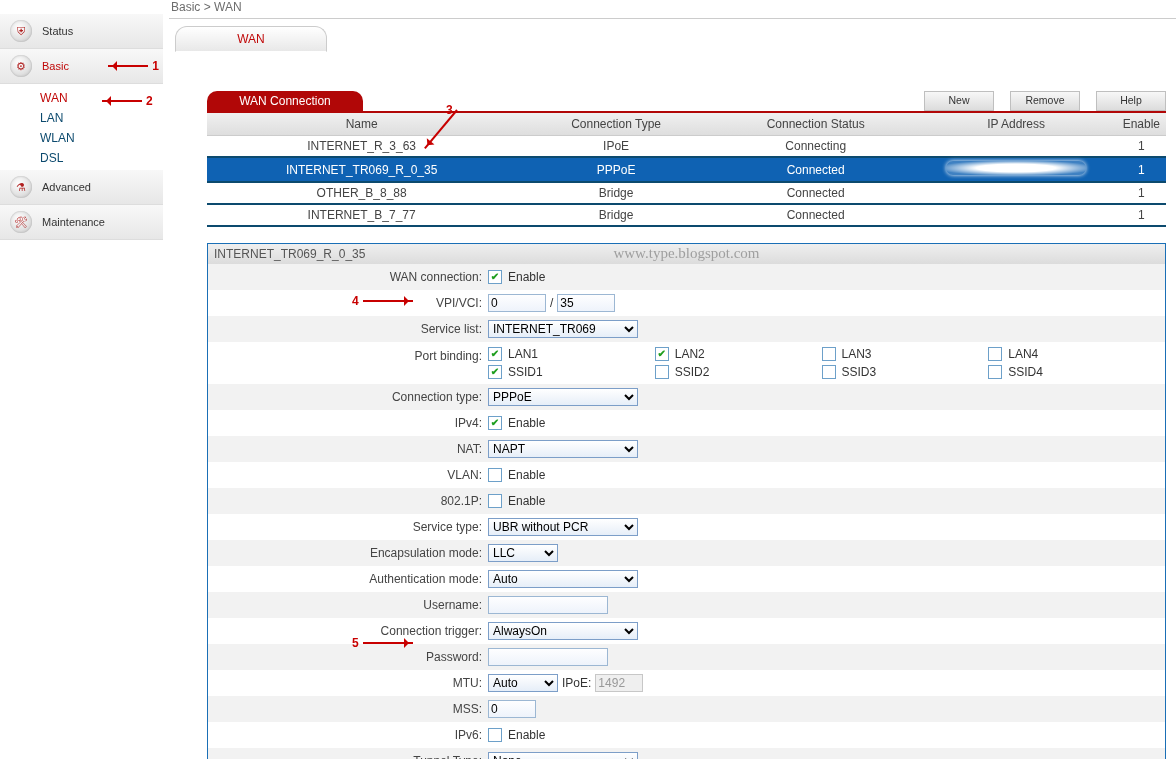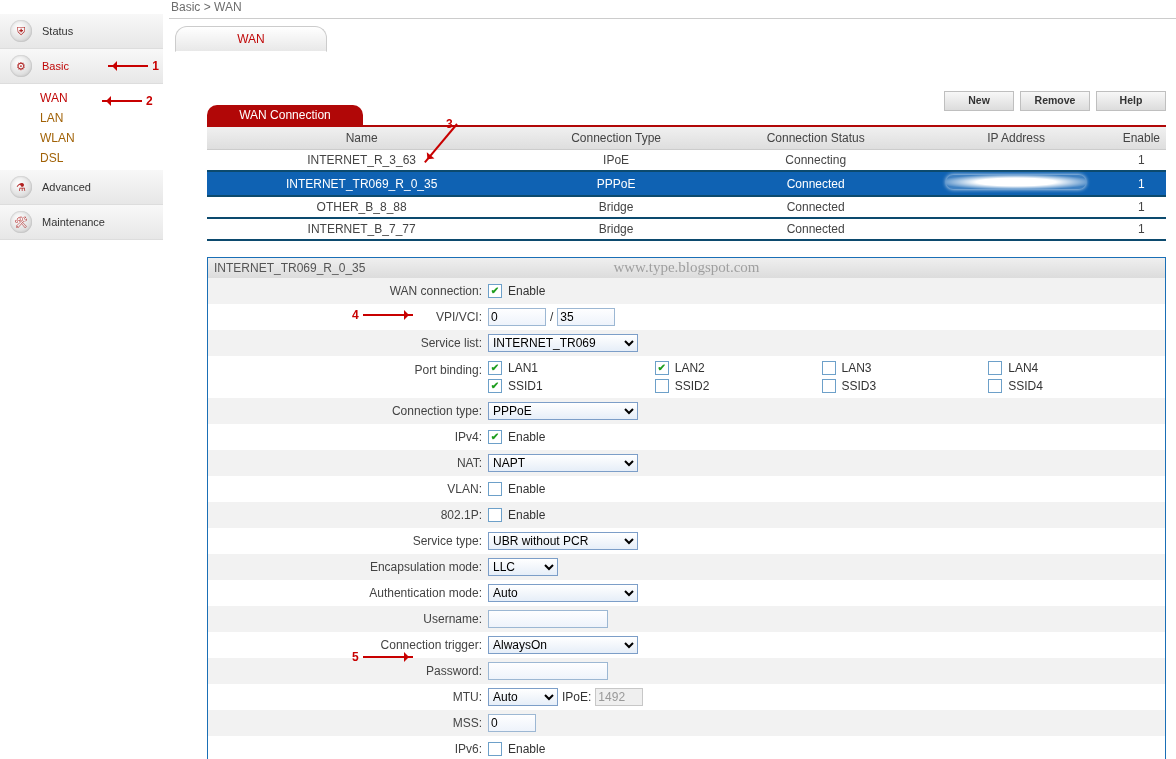--- a/index.html
+++ b/index.html
@@ -50,21 +50,21 @@
     font-size: 11px;
   }
   .side-label.accent { color: #c00808; }
   .sub-list {
     padding: 4px 0 2px 40px;
   }
   .sub-item {
     height: 20px;
     line-height: 20px;
     font-size: 12px;
-    color: #a16207;
+    color: #0c4a6e;
   }
   .sub-item.accent { color: #c00808; }
   
   .main {
     flex: 1;
     padding: 0 0 20px 6px;
   }
   .breadcrumb {
     padding: 0 0 4px 2px;
     color: #6d6d6d;
@@ -103,23 +103,22 @@
     line-height: 20px;
     border-radius: 10px 10px 0 0;
     background: #b10707;
     color: #fff;
     text-align: center;
     font-size: 12px;
   }
   .action-bar {
     margin-left: auto;
     display: flex;
-    gap: 6px;
-    padding-bottom: 14px;
-    font-weight: bold;
+    gap: 16px;
+    padding-bottom: 0;
   }
   .action-btn {
     width: 68px;
     height: 18px;
     line-height: 16px;
     text-align: center;
     background: linear-gradient(#f7f7f7, #dcdcdc);
     border: 1px solid #bfbfbf;
     font-size: 10.5px;
     color: #333;

